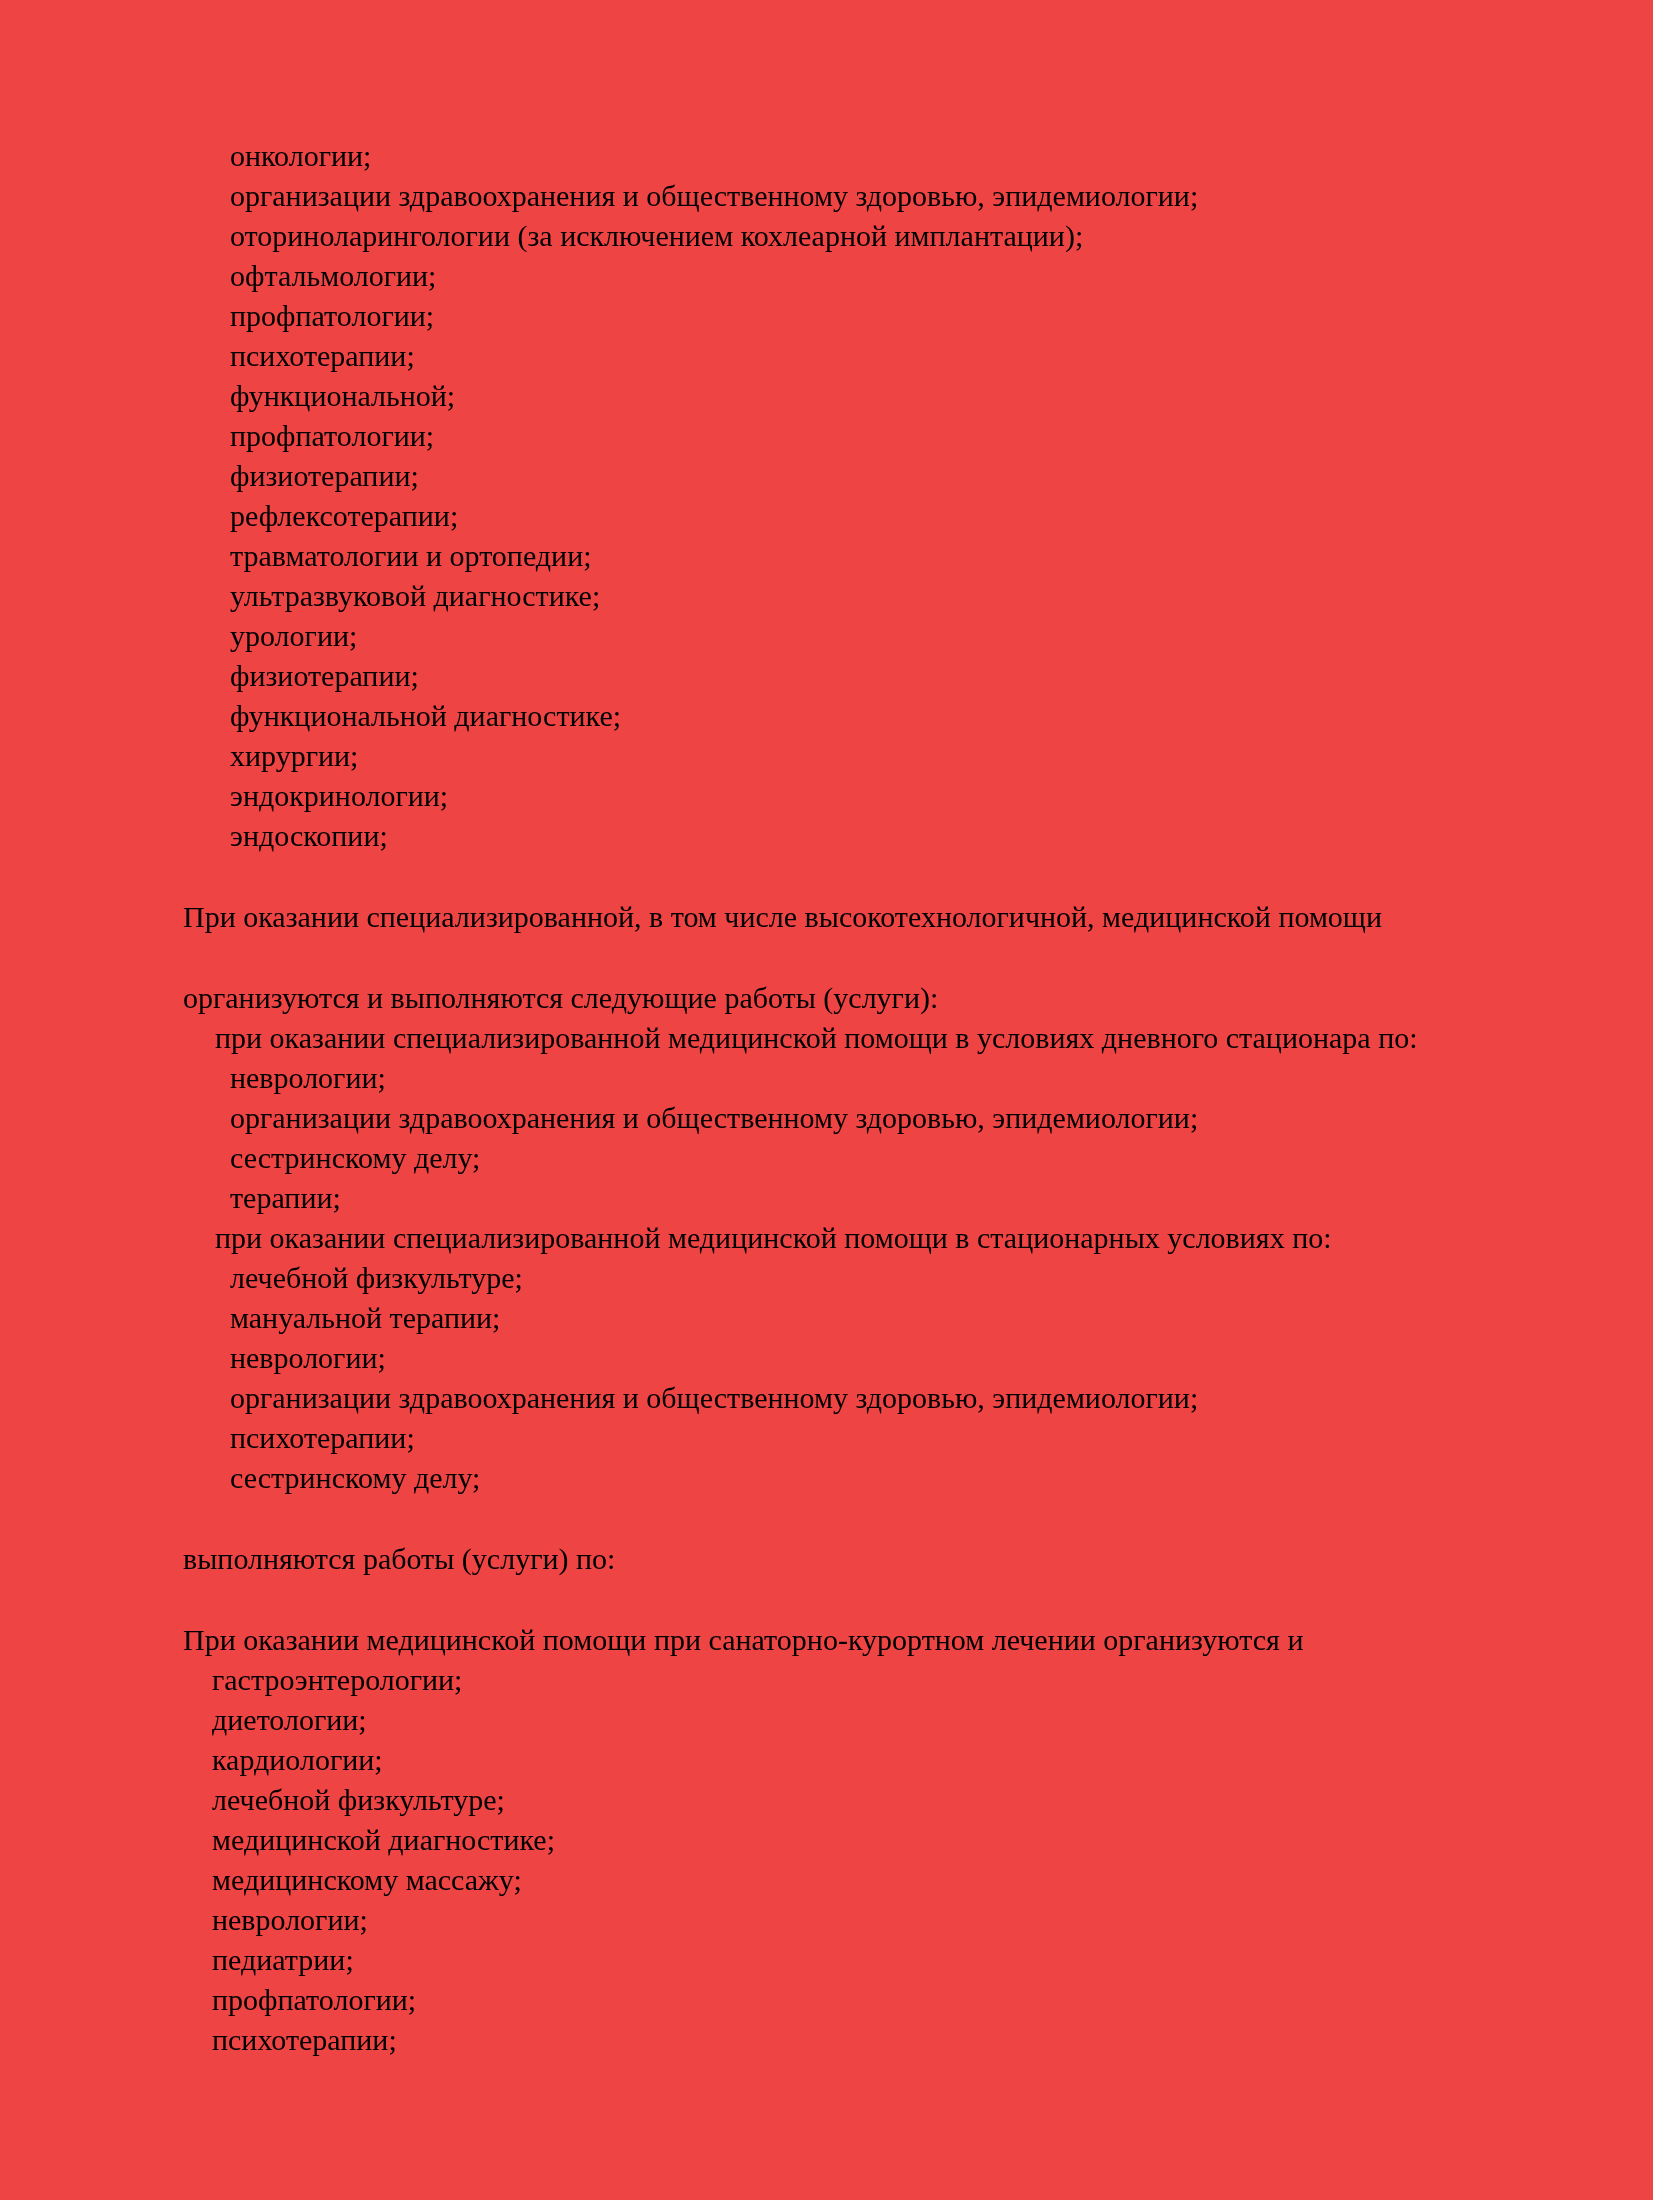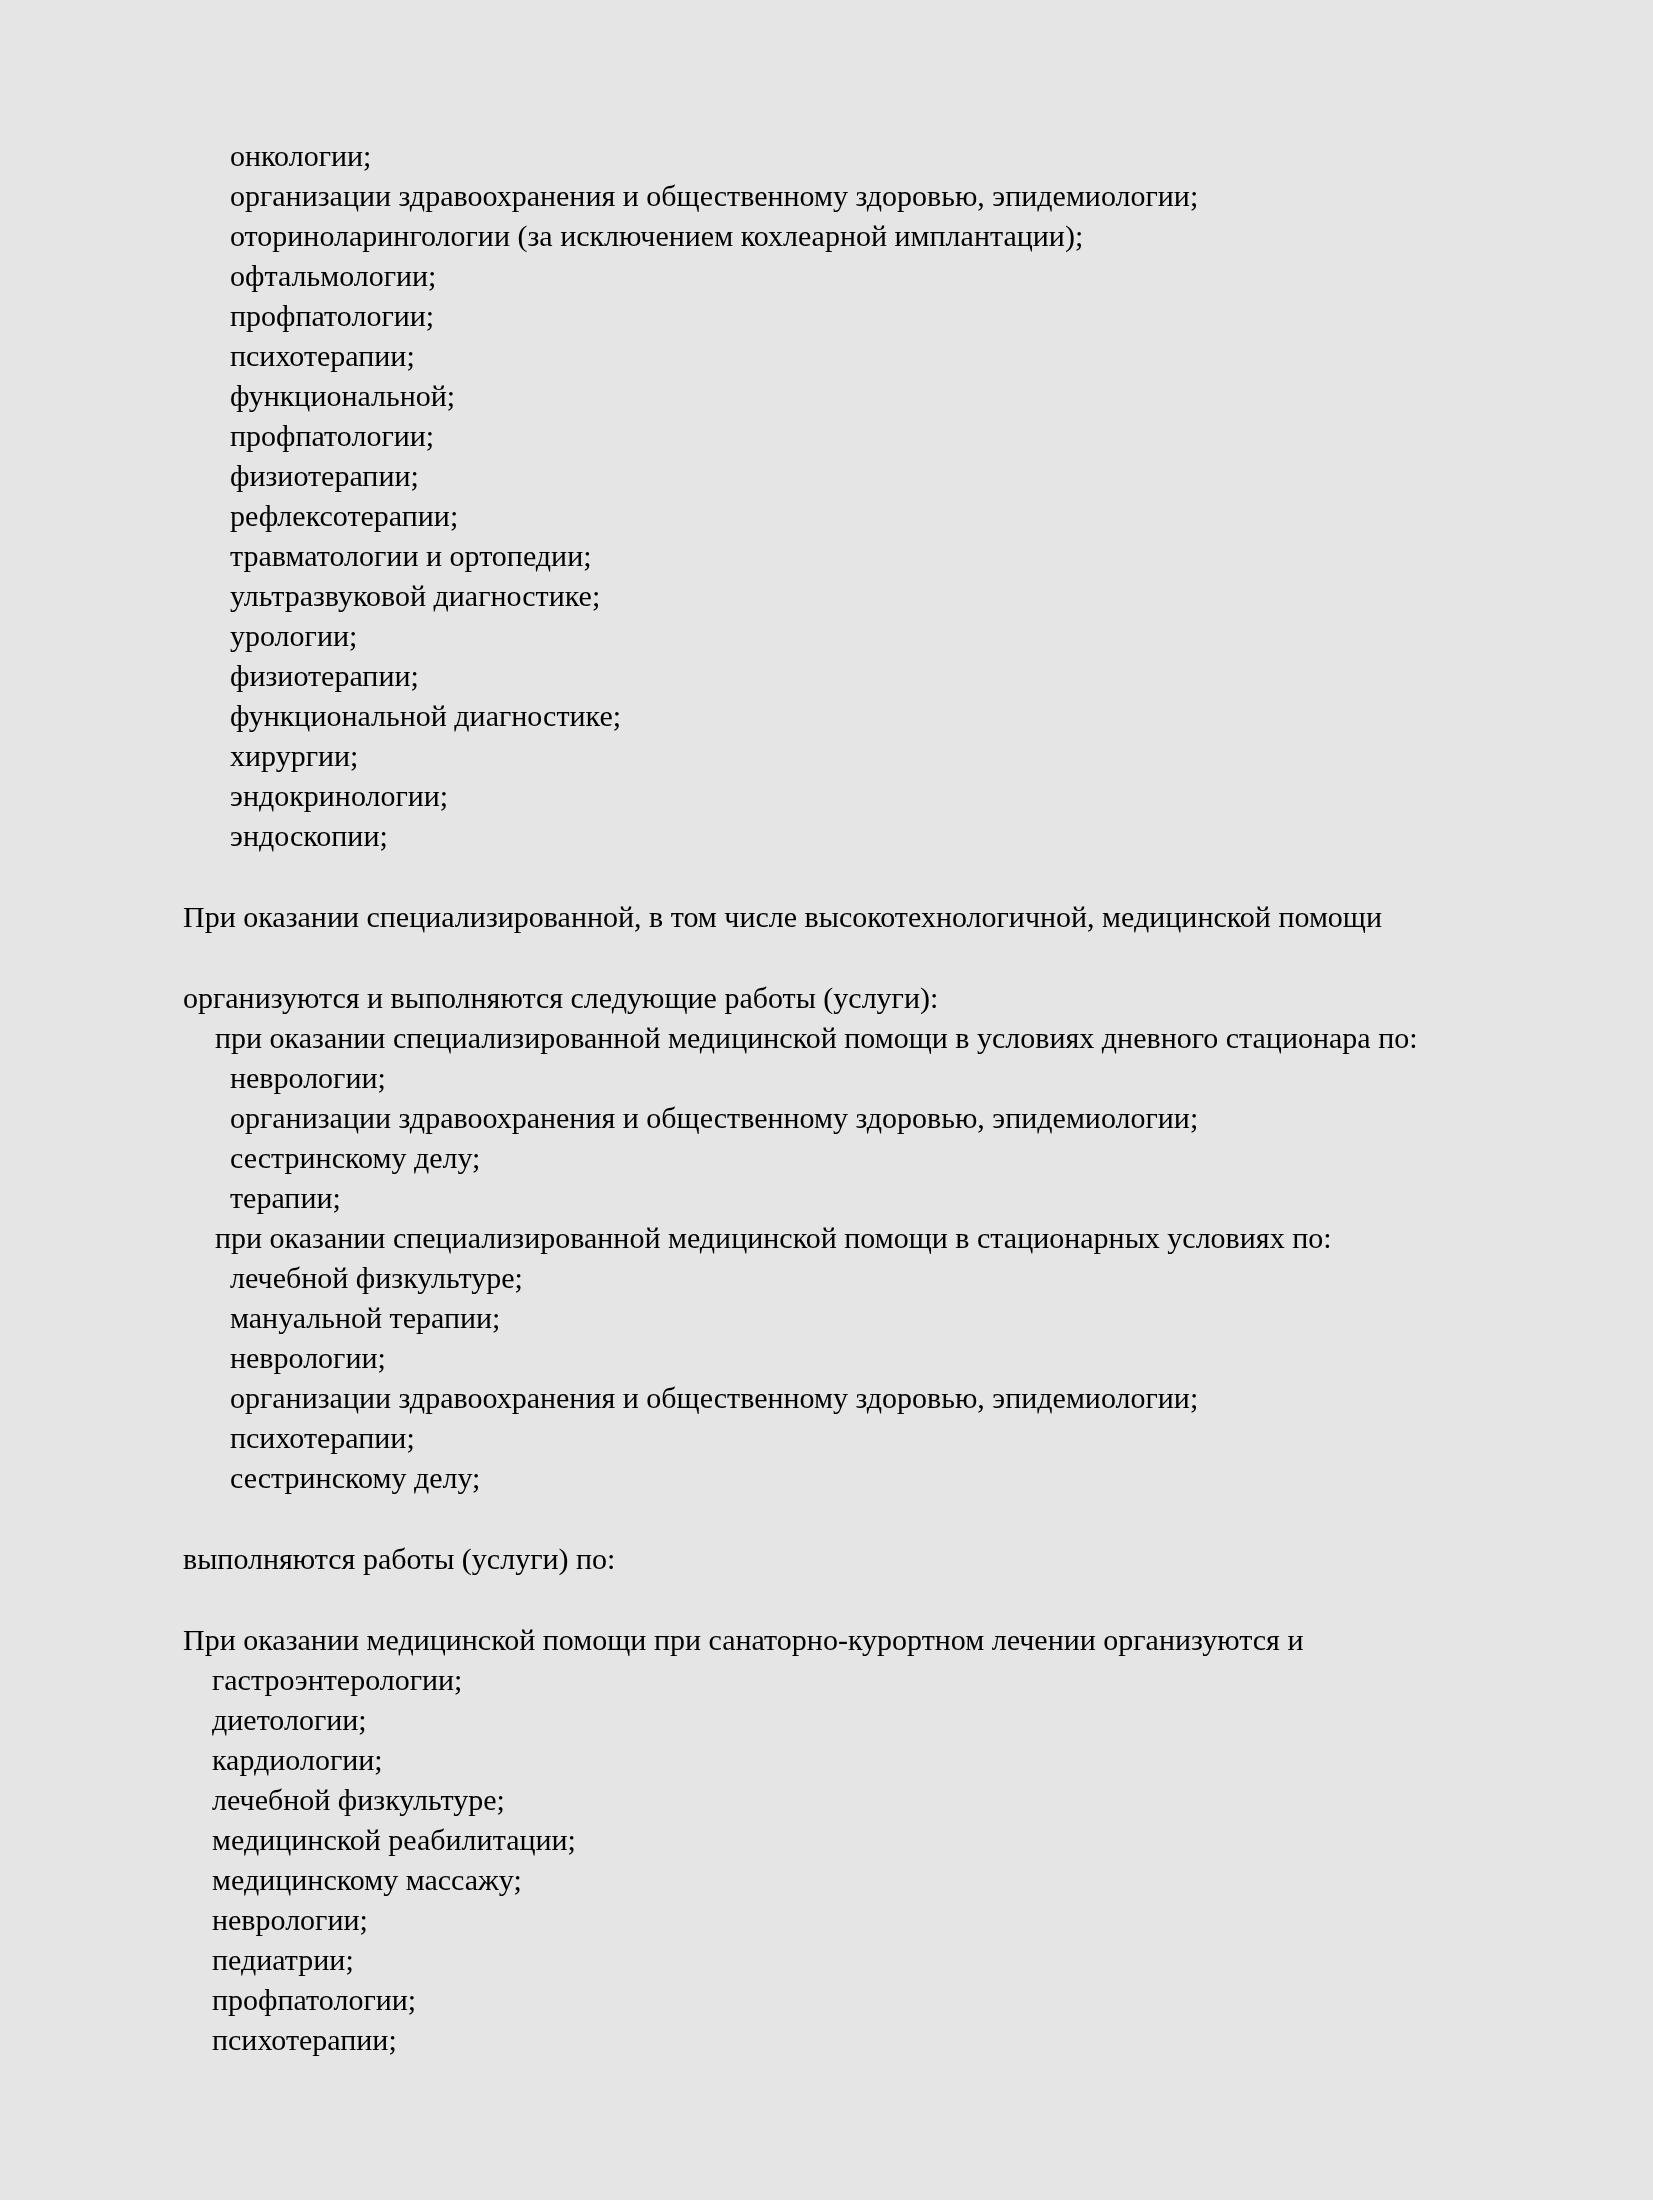--- a/index.html
+++ b/index.html
@@ -28,21 +28,21 @@
     height: 40px;
   }
   .indent-para  { padding-left: 0; margin-top: 41px; }
   .indent-sub   { padding-left: 32px; }
   .indent-item  { padding-left: 47px; }
   .indent-item2 { padding-left: 29px; }
 </style>
 </head>
 <body>
 
-<div class="page" style="background: #e5e5e5; color: rgb(0, 0, 0);">
+<div class="page" style="background: #ef4444; color: rgb(0, 0, 0);">
   <div class="text-block">
       <div class="line indent-item">онкологии;</div>
       <div class="line indent-item">организации здравоохранения и общественному здоровью, эпидемиологии;</div>
       <div class="line indent-item">оториноларингологии (за исключением кохлеарной имплантации);</div>
       <div class="line indent-item">офтальмологии;</div>
       <div class="line indent-item">профпатологии;</div>
       <div class="line indent-item">психотерапии;</div>
       <div class="line indent-item">функциональной;</div>
       <div class="line indent-item">профпатологии;</div>
       <div class="line indent-item">физиотерапии;</div>
@@ -68,20 +68,20 @@
       <div class="line indent-item">неврологии;</div>
       <div class="line indent-item">организации здравоохранения и общественному здоровью, эпидемиологии;</div>
       <div class="line indent-item">психотерапии;</div>
       <div class="line indent-item">сестринскому делу;</div>
       <div class="line indent-para">выполняются работы (услуги) по:</div>
       <div class="line indent-para">При оказании медицинской помощи при санаторно-курортном лечении организуются и</div>
       <div class="line indent-item2">гастроэнтерологии;</div>
       <div class="line indent-item2">диетологии;</div>
       <div class="line indent-item2">кардиологии;</div>
       <div class="line indent-item2">лечебной физкультуре;</div>
-      <div class="line indent-item2">медицинской реабилитации;</div>
+      <div class="line indent-item2">медицинской диагностике;</div>
       <div class="line indent-item2">медицинскому массажу;</div>
       <div class="line indent-item2">неврологии;</div>
       <div class="line indent-item2">педиатрии;</div>
       <div class="line indent-item2">профпатологии;</div>
       <div class="line indent-item2">психотерапии;</div>
     </div>
 </div>
 
 </body></html>

